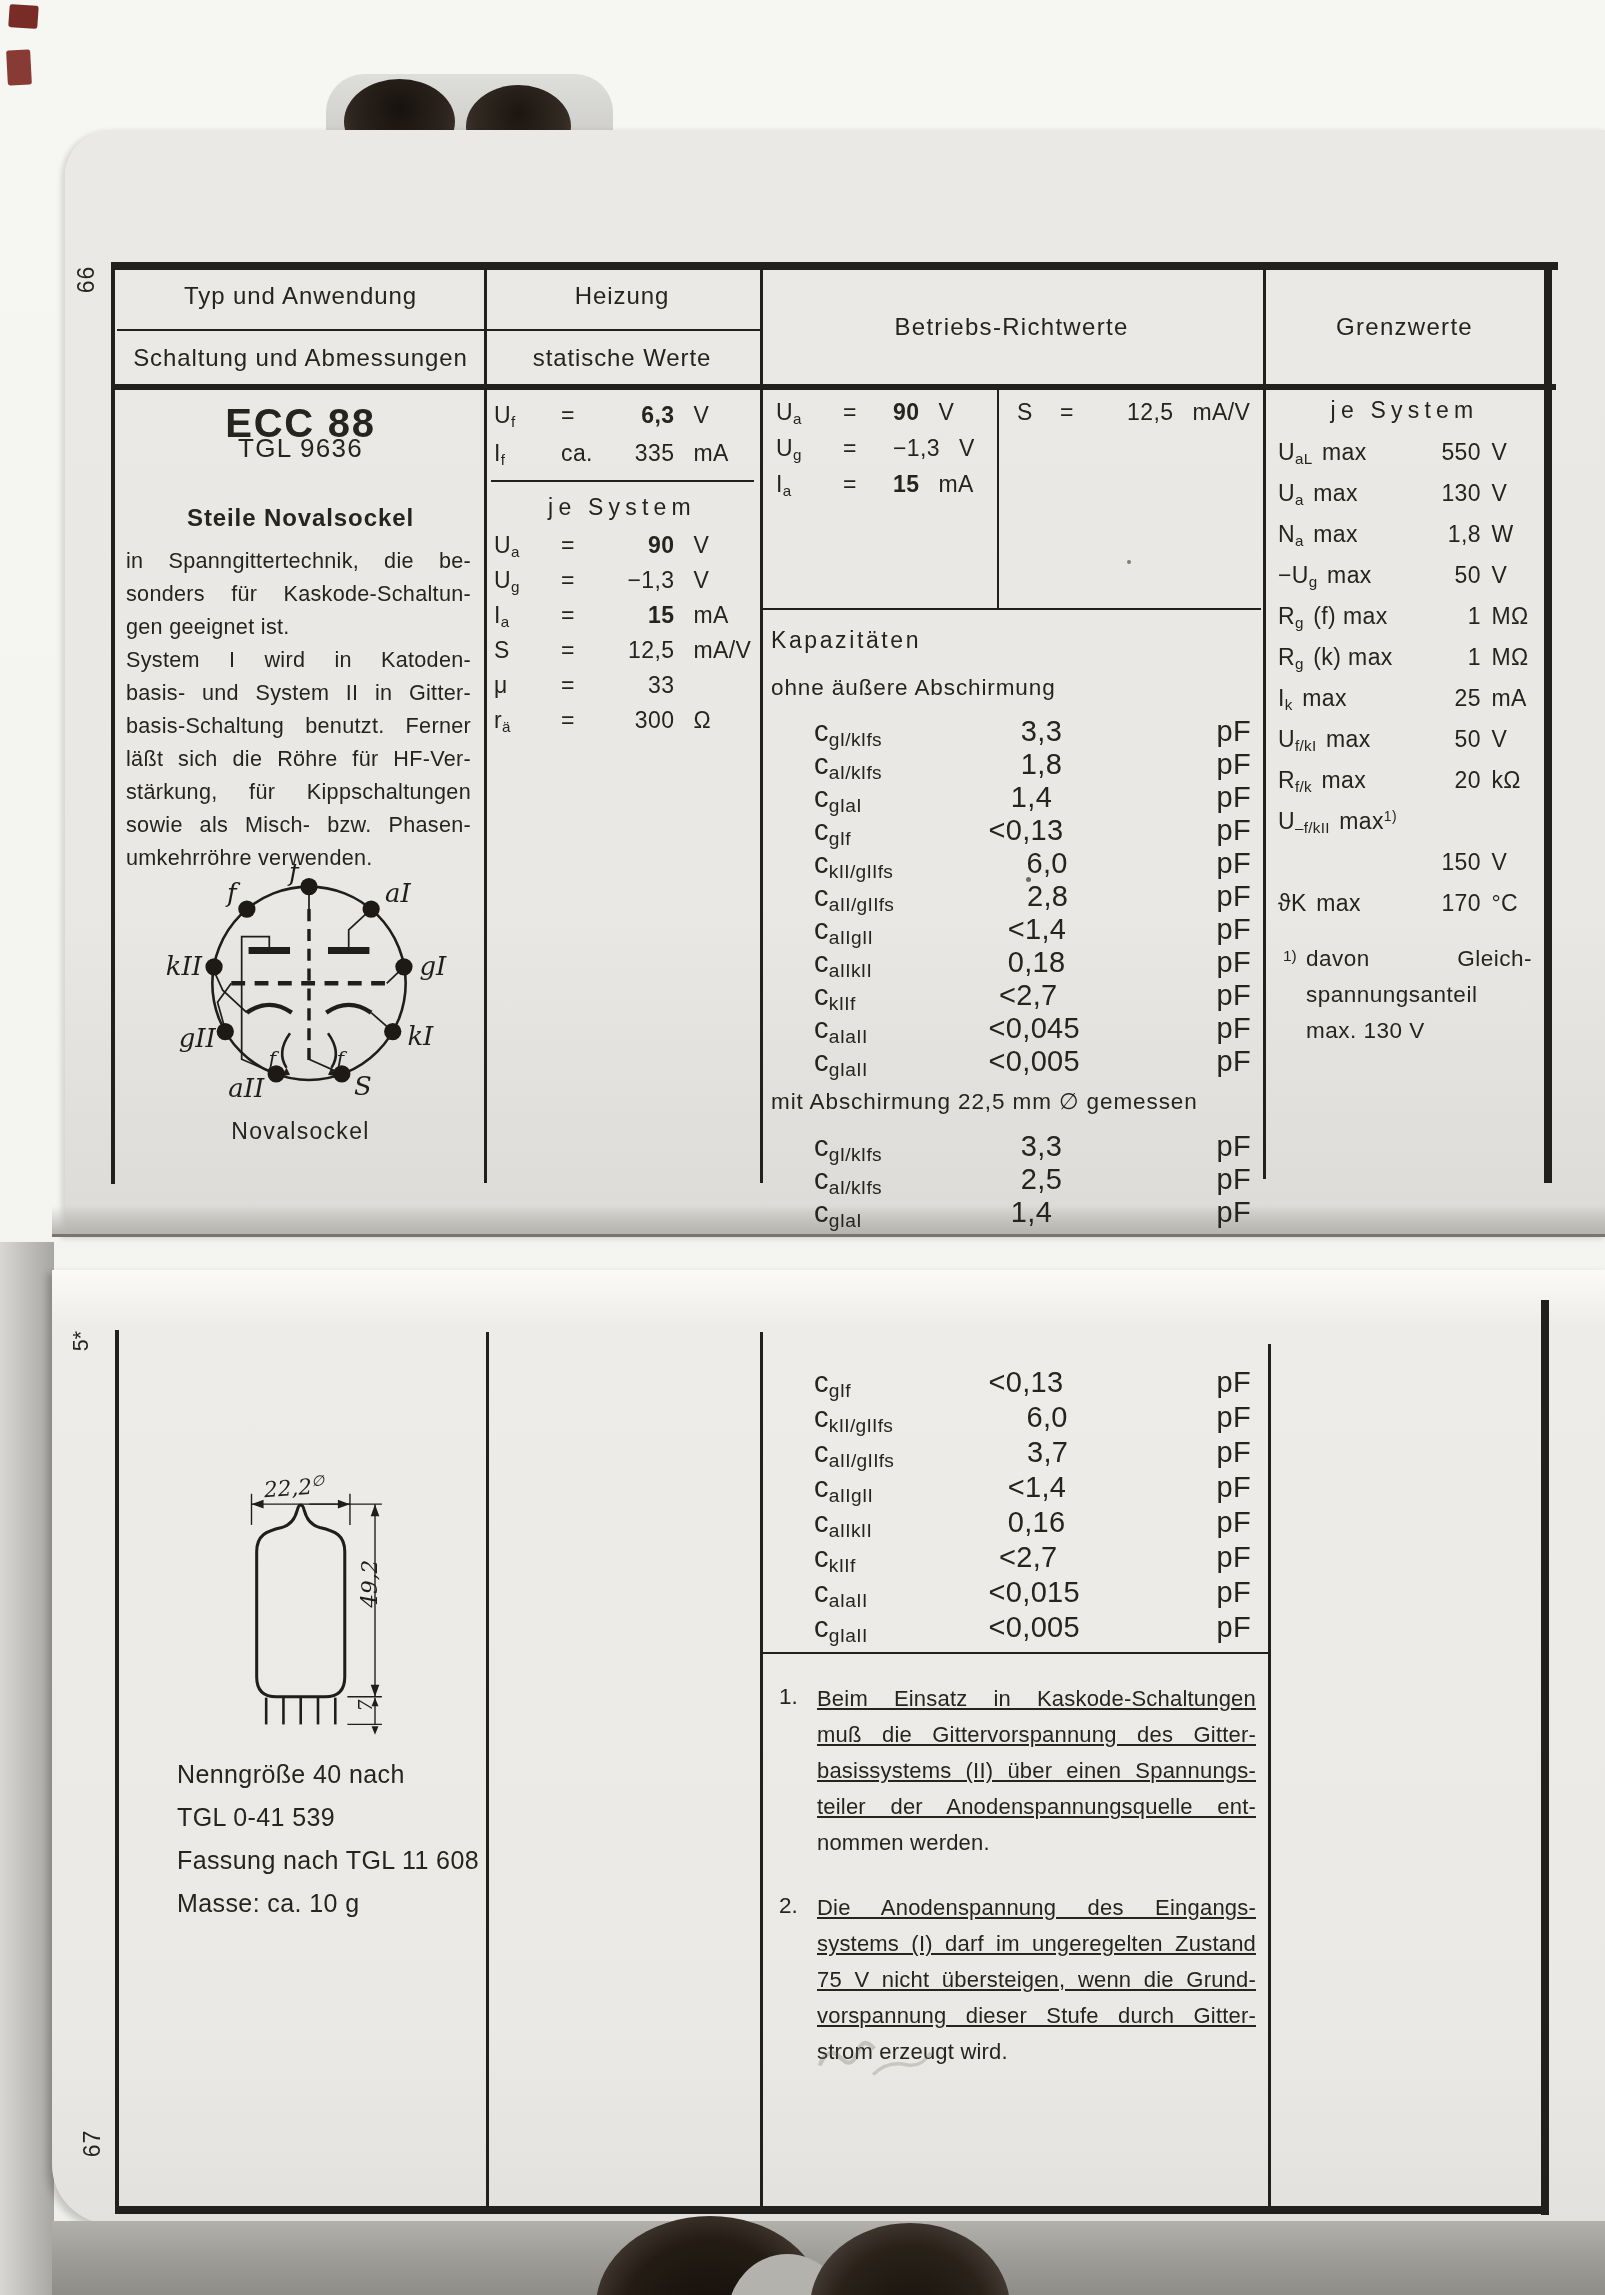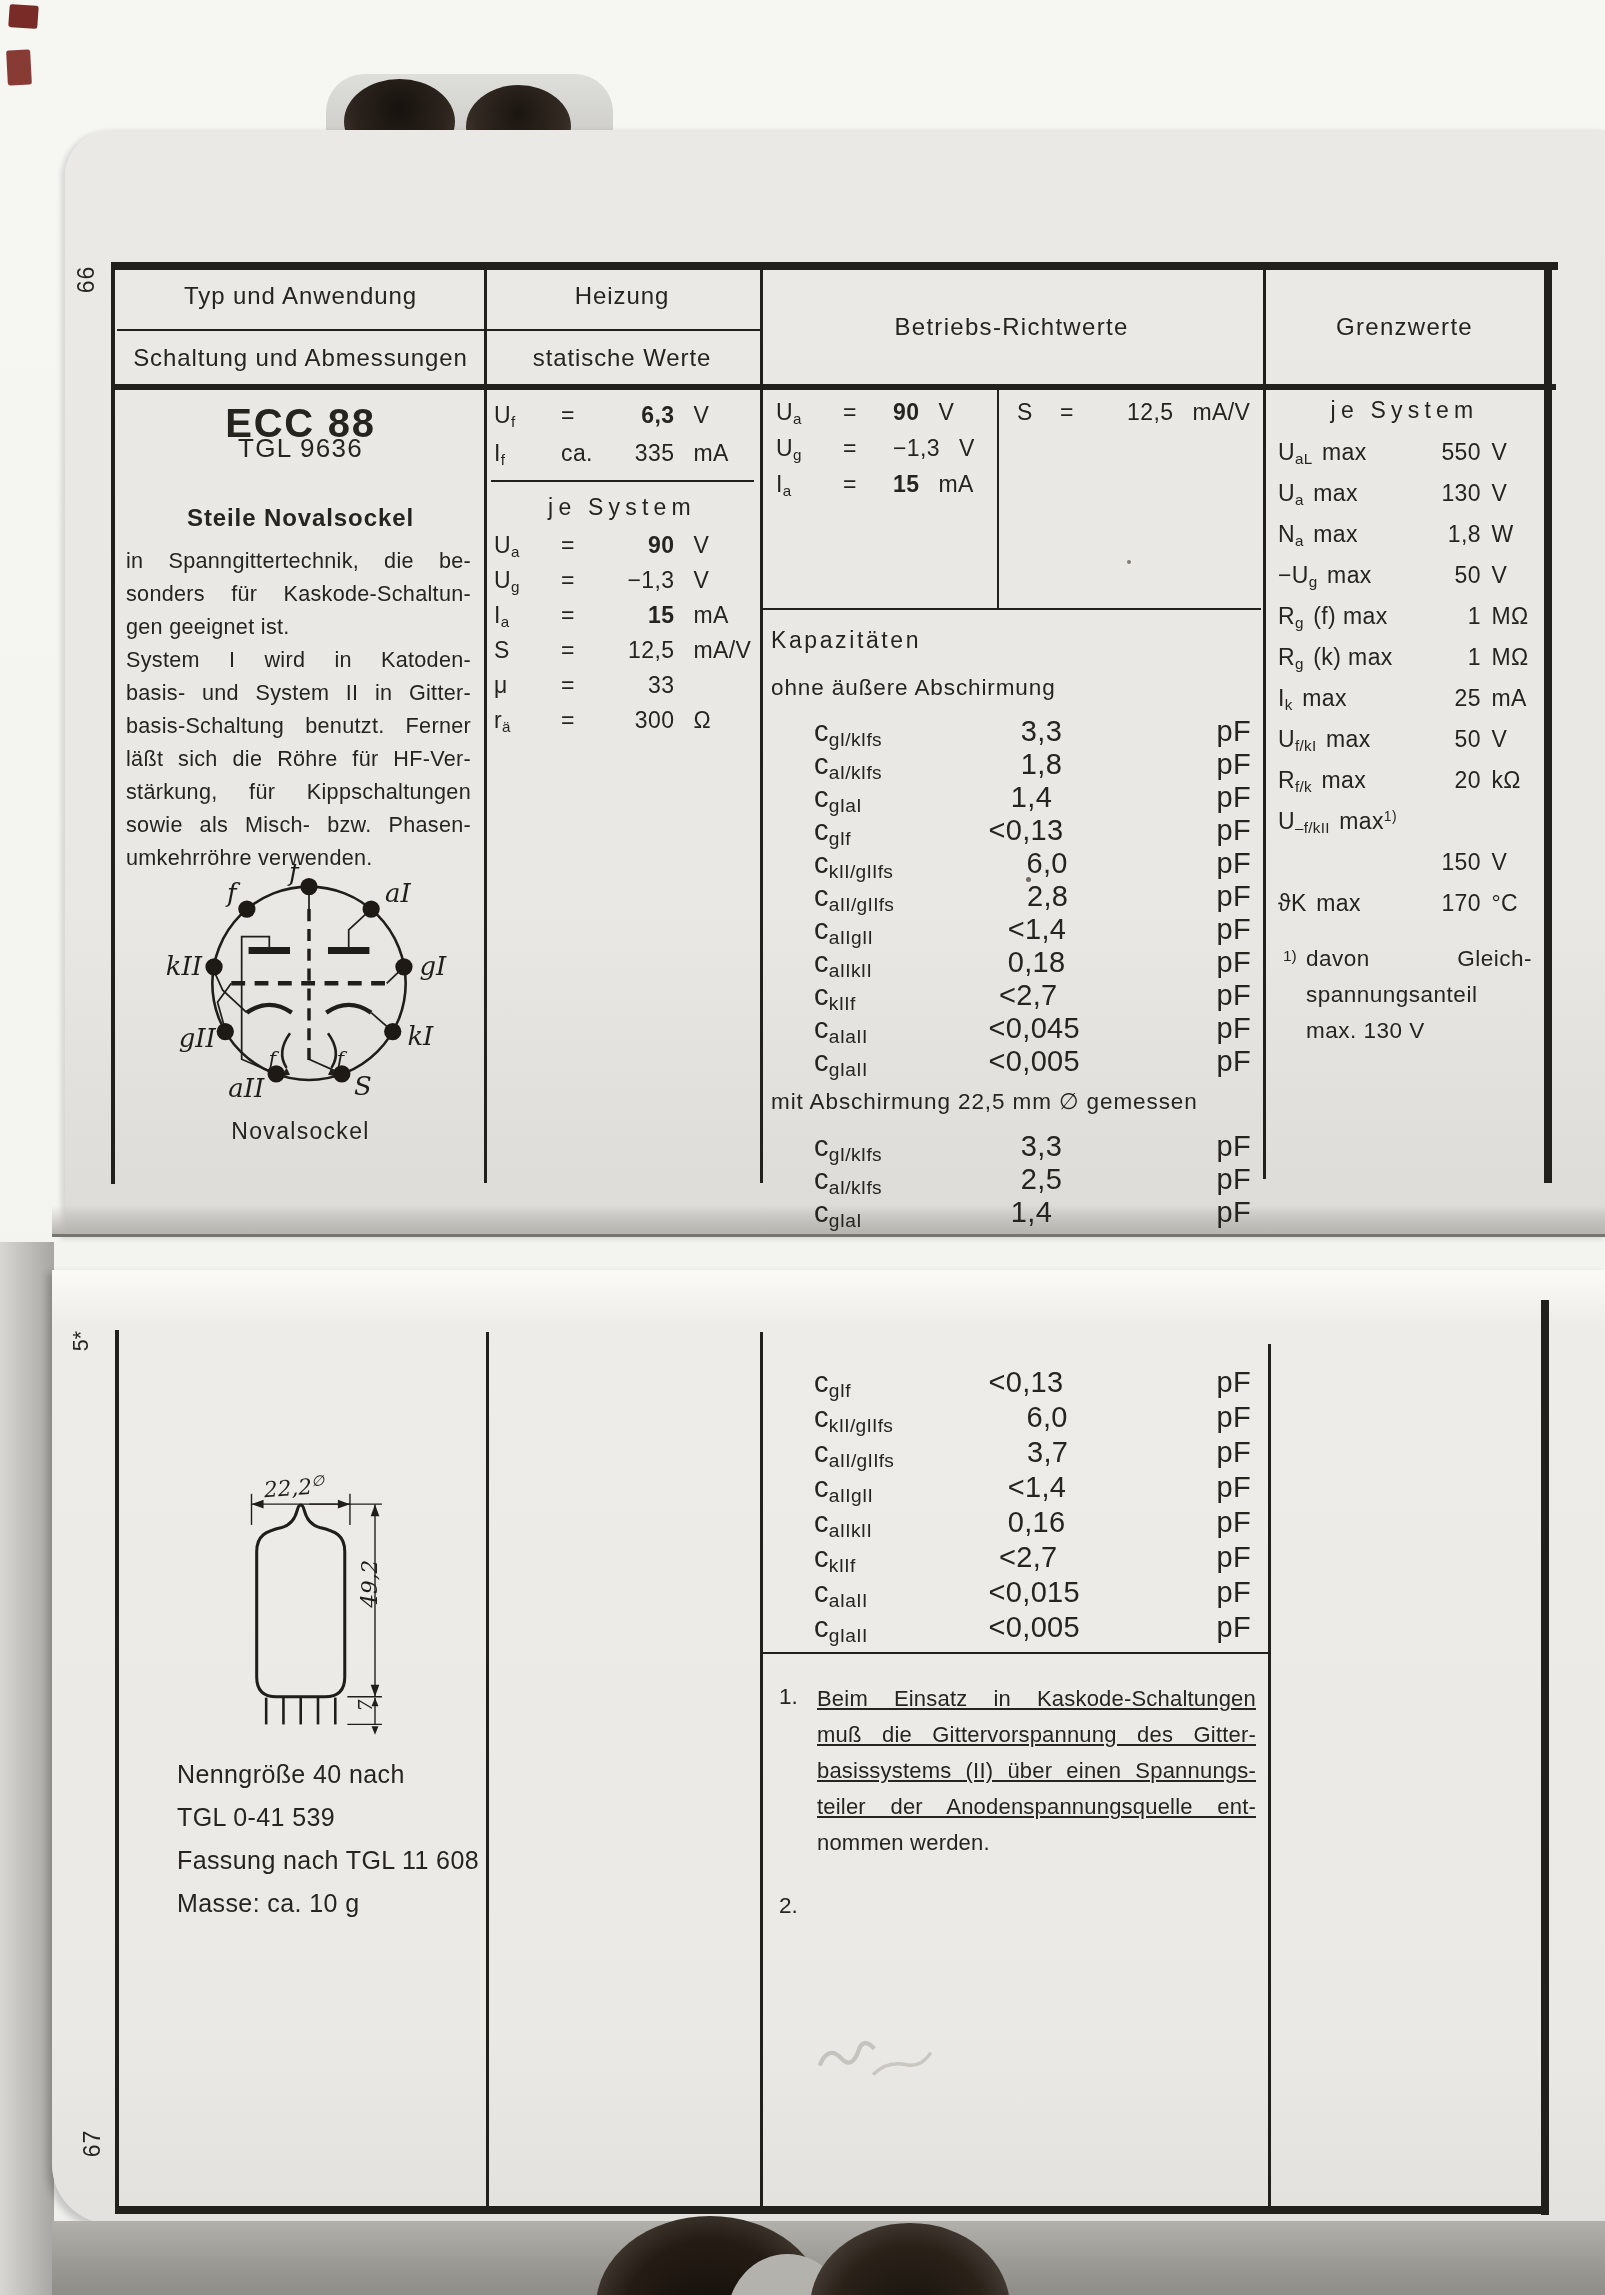--- a/index.html
+++ b/index.html
@@ -528,20 +528,32 @@
 
       <div class="nline" data-j="true">muß die Gittervorspannung des Gitter-</div>
 
       <div class="nline" data-j="true">basissystems (II) über einen Spannungs-</div>
 
       <div class="nline" data-j="true">teiler der Anodenspannungsquelle ent-</div>
 
       <div class="nline" data-j="false">nommen werden.</div>
     </div>
   <div class="txt" style="left:779px;top:1893px;font-size:22.5px;">2.</div>
+  <div class="abs" style="left:817px;top:1890px;width:439px;">
+
+      <div class="nline" data-j="true">Die Anodenspannung des Eingangs-</div>
+
+      <div class="nline" data-j="true">systems (I) darf im ungeregelten Zustand</div>
+
+      <div class="nline" data-j="true">75 V nicht übersteigen, wenn die Grund-</div>
+
+      <div class="nline" data-j="true">vorspannung dieser Stufe durch Gitter-</div>
+
+      <div class="nline" data-j="false">strom erzeugt wird.</div>
+    </div>
 
   <div class="abs" style="left:810px;top:2019px;width:155px;height:69px;opacity:.28;">
     <svg width="155" height="69" viewBox="0 0 180 80">
       <path d="M10,40 q14,-22 26,-4 q10,16 22,-6 q8,-14 18,2" fill="none" stroke="#6b675f" stroke-width="5" transform="rotate(-10 90 40)"></path>
       <path d="M70,62 q18,-14 40,-6 q16,6 30,-10" fill="none" stroke="#7a756c" stroke-width="4" transform="rotate(-8 90 40)"></path>
     </svg>
   </div>
 
   <div class="abs" style="left:209px;top:1461px;width:294px;height:285px;">
     <svg width="294" height="285" viewBox="0 0 340 330">

